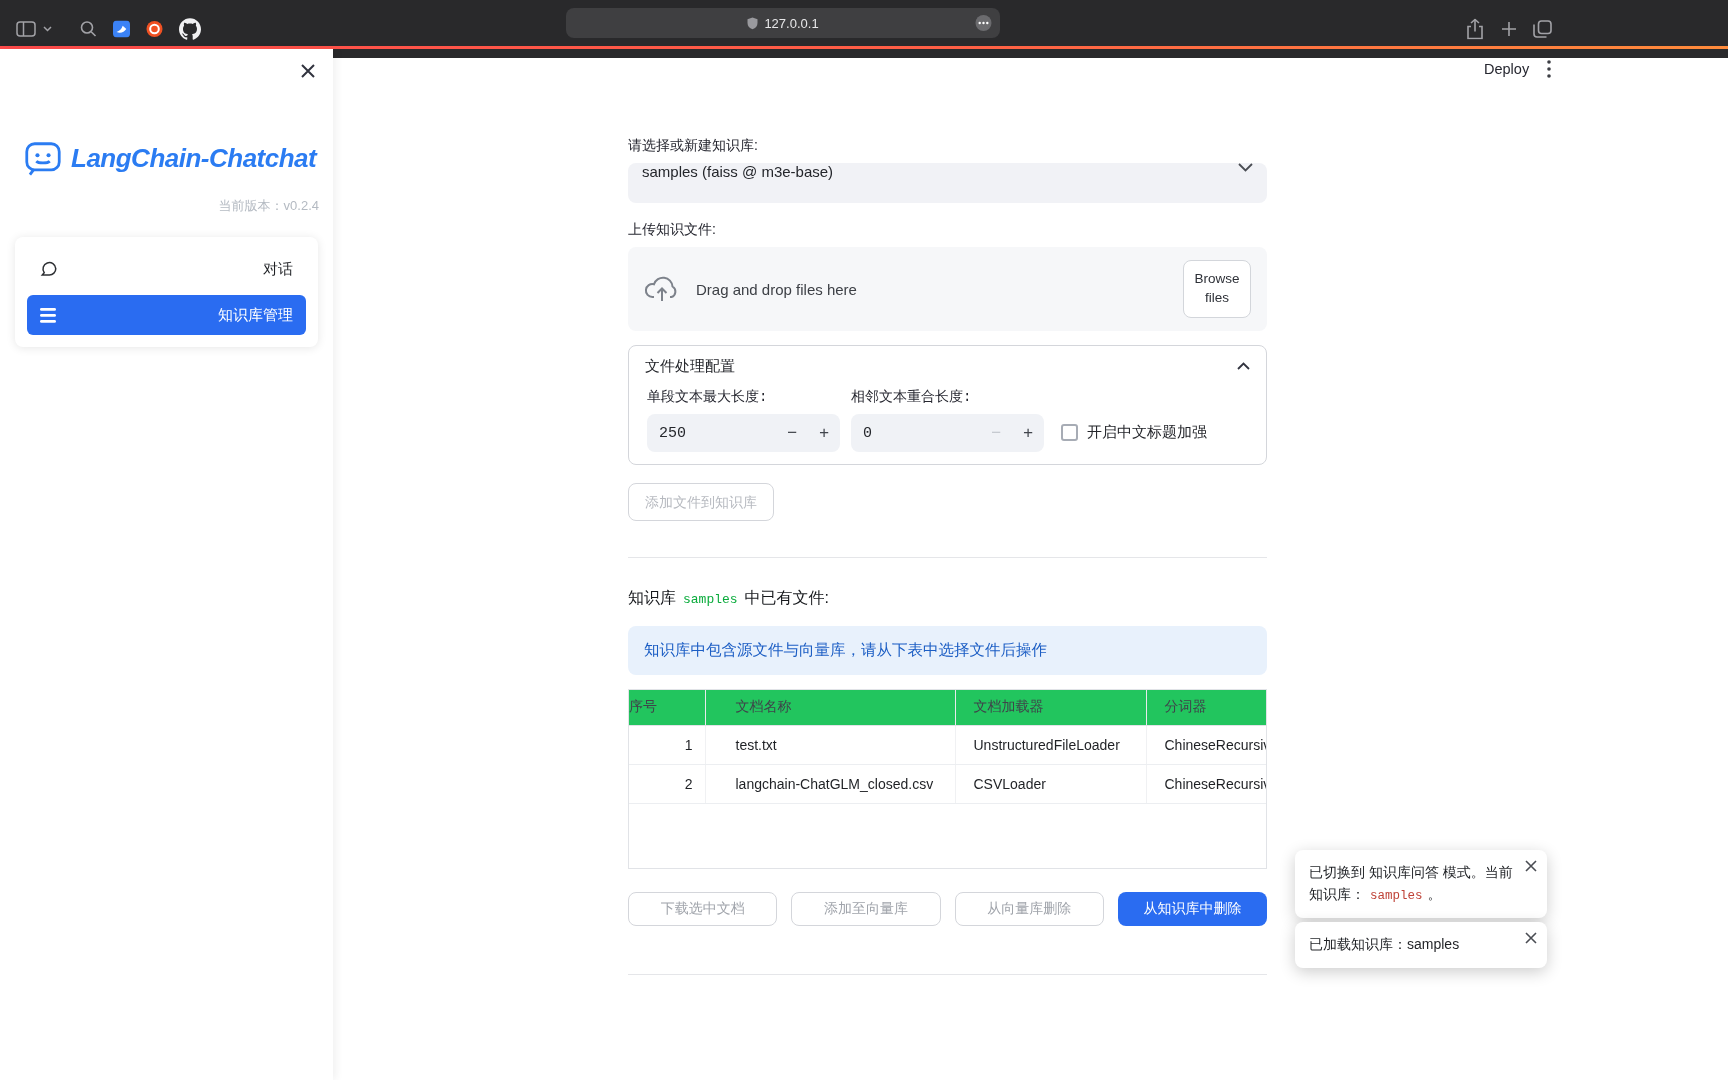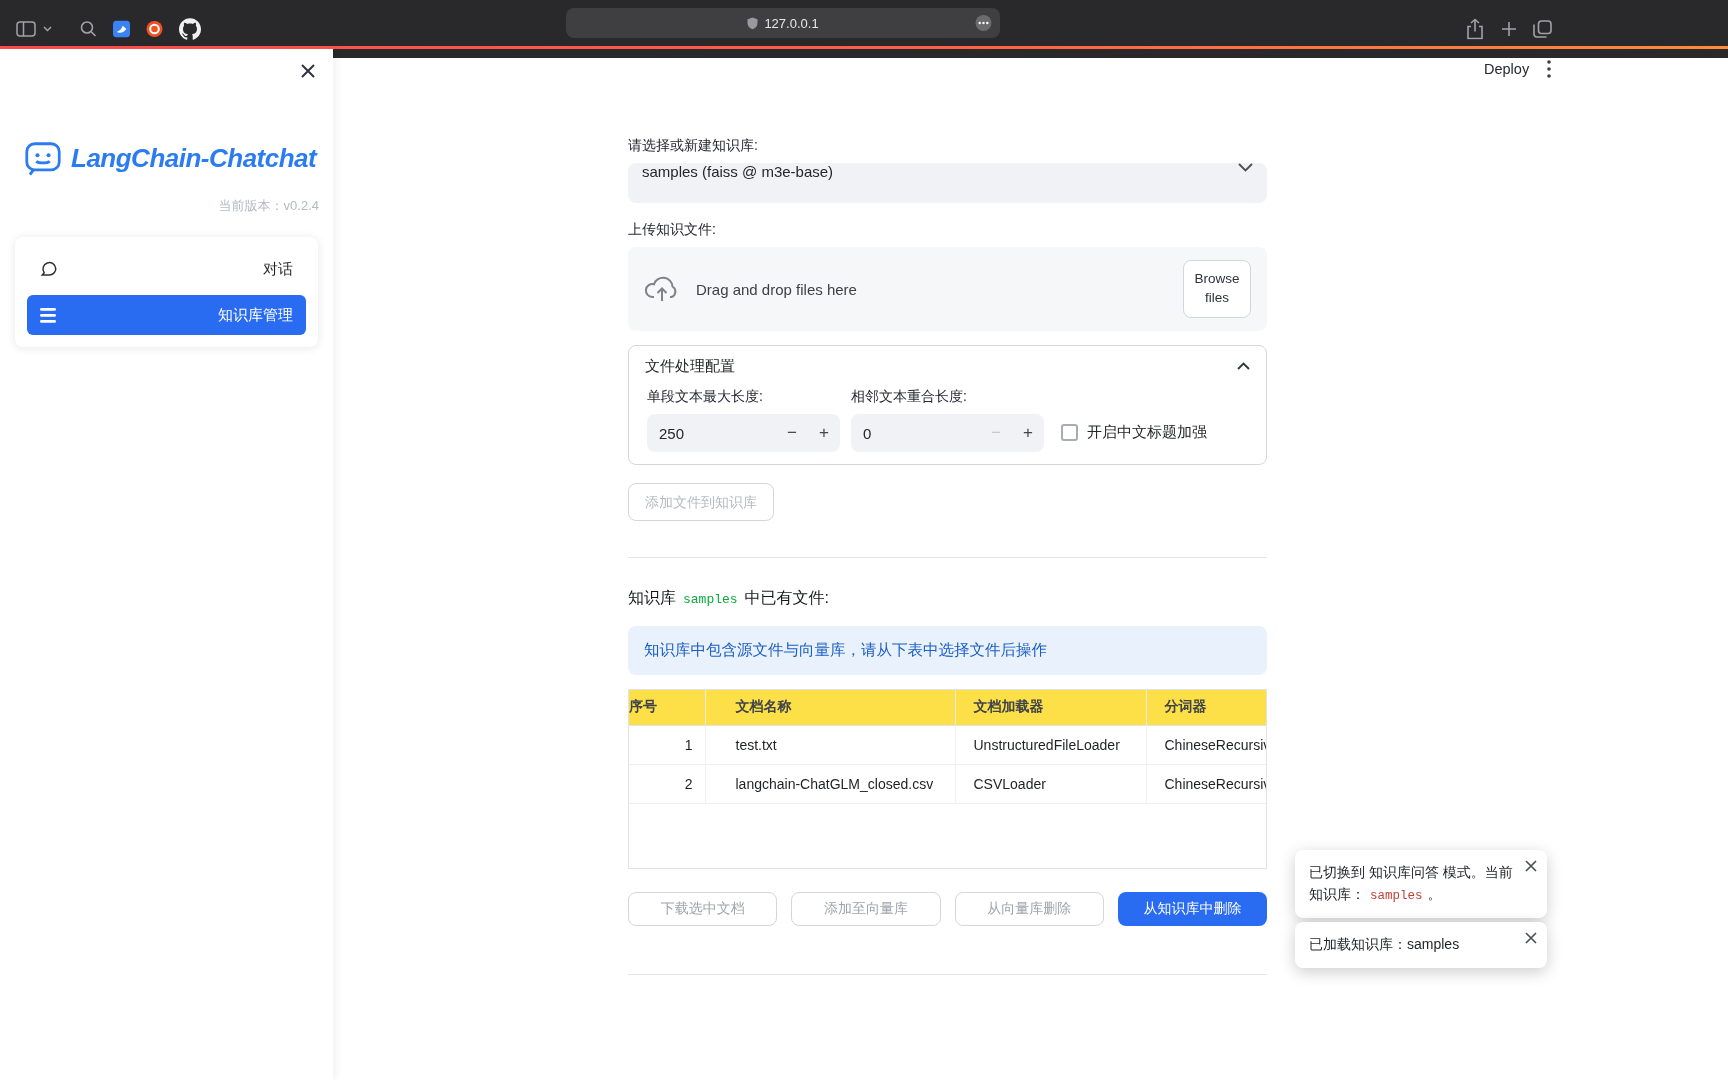--- a/index.html
+++ b/index.html
@@ -51,21 +51,21 @@
 
   .uploader { margin-top:8px; height:84px; background:#f6f7f9; border-radius:8px;
     display:flex; align-items:center; padding:0 16px; }
   .up-texts { margin-left:16px; }
   .up-title { font-size:15px; color:#3c3f45; }
   .up-limit { font-size:12.5px; color:#80848c; margin-top:6px; width:486px; line-height:1.35; }
   .browse-btn { margin-left:auto; width:68px; padding:9px 8px; background:#fff;
     border:1px solid #d3d6db; border-radius:8px; font-size:13.5px; color:#2e3138;
     text-align:center; line-height:1.4; cursor:pointer; }
 
-  .expander { margin-top:14px; border:1px solid #d4d6db; border-radius:8px; }
+  .expander { margin-top:14px; border:1px solid #d4d6db; border-radius:8px;font-family:Liberation Mono, monospace; }
   .exp-head { height:40px; display:flex; align-items:center; padding:0 16px; font-size:15px; color:#24262b; cursor:pointer; }
   .exp-head .chev { margin-left:auto; }
   .exp-body { padding:2px 18px 12px; position:relative; }
   .exp-cols { display:flex; }
   .num-col { width:193px; }
   .num-col + .num-col { margin-left:11px; }
   .num-label { font-size:14px; color:#262730; }
   .num-input { margin-top:8px; height:38px; background:#f0f2f6; border-radius:8px;
     display:flex; align-items:center; font-size:15px; color:#24262b; }
   .num-value { padding-left:12px; flex:1; }
@@ -81,22 +81,22 @@
   .divider2 { margin-top:48px; border-top:1px solid #e5e6e9; }
 
   .existing { margin-top:30px; font-size:16px; color:#17191d; }
   .code-green { font-family:"Liberation Mono","DejaVu Sans Mono",monospace; font-size:13px; color:#09ab3b; margin:0 7px; }
 
   .info-box { margin-top:17px; background:#e8f1fc; border-radius:8px; padding:14px 16px;
     font-size:15.5px; color:#1c5ec4; }
 
   .table-wrap { margin-top:14px; width:639px; height:180px; border:1px solid #e1e3e7; overflow:hidden; background:#fff; }
   table.grid { border-collapse:collapse; table-layout:fixed; width:790px; font-size:14px; }
-  table.grid th { height:35px; background:#fde047; border-bottom:1px solid #e1e3e7; border-right:1px solid #e7e9ec;
-    font-weight:bold; color:#3f434a; text-align:left; white-space:nowrap; overflow:hidden; }
+  table.grid th { height:35px; background:#22c55e; border-bottom:1px solid #e1e3e7; border-right:1px solid #e7e9ec;
+    font-weight:normal; color:#3f434a; text-align:left; white-space:nowrap; overflow:hidden; }
   table.grid td { height:39px; border-bottom:1px solid #eceef1; border-right:1px solid #f0f1f3;
     color:#1f2125; white-space:nowrap; overflow:hidden; }
   .col-num   { width:76px;  text-align:right; padding-right:12px; }
   .col-name  { width:250px; padding-left:30px; }
   .col-loader{ width:191px; padding-left:18px; }
   .col-split { width:273px; padding-left:18px; }
 
   .actions { margin-top:23px; display:grid; grid-template-columns:repeat(4,1fr); gap:14px; }
   .act-btn { height:34px; border-radius:8px; font-size:14px; display:flex; align-items:center; justify-content:center;
     background:#fff; border:1px solid #d4d6db; color:#a0a4ab; cursor:pointer; }

